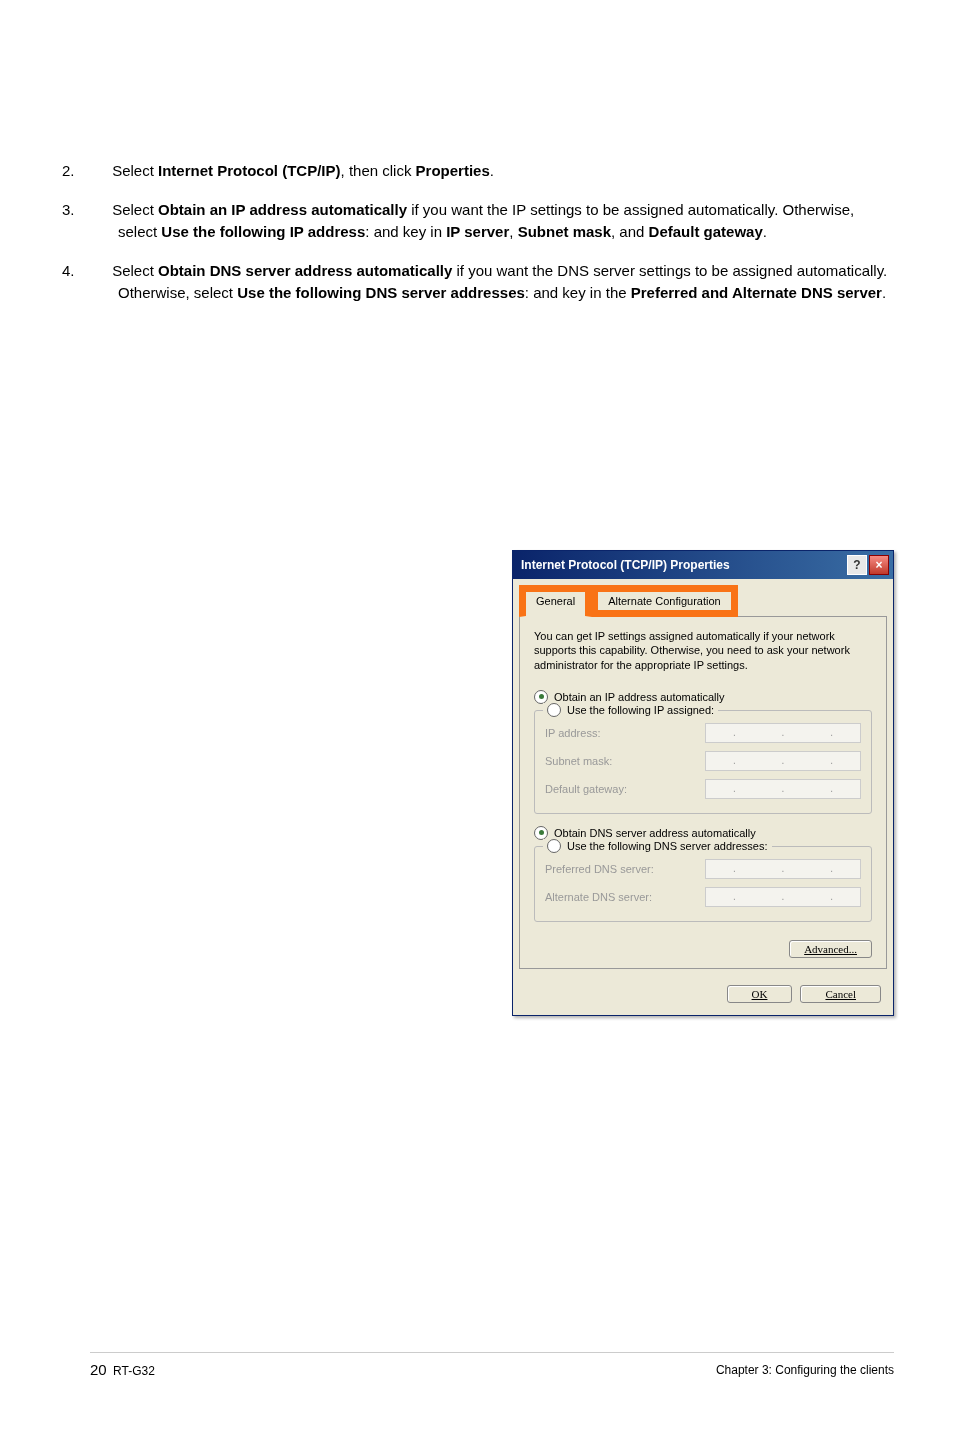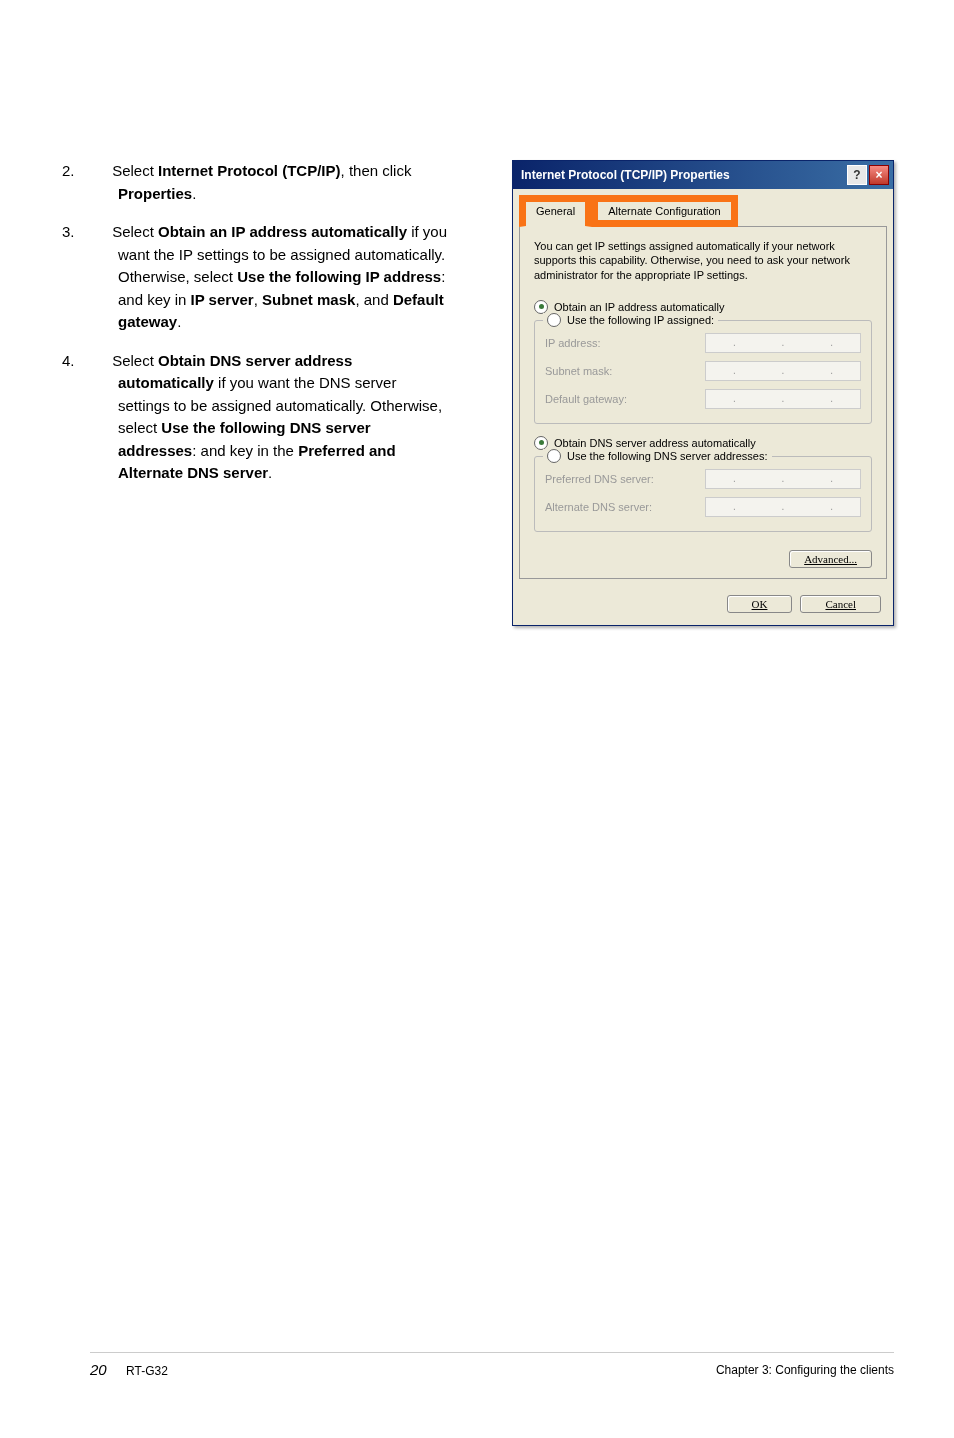--- a/index.html
+++ b/index.html
@@ -13,20 +13,21 @@
   }
   .page {
     position: relative;
     width: 100%;
     height: 100%;
   }
   .content {
     display: flex;
     padding: 160px 60px 0 90px;
     gap: 30px;
+    flex-direction: column;
   }
   .left {
     flex: 0 0 360px;
     font-size: 15px;
     line-height: 1.5;
   }
   .left ol {
     list-style: none;
     padding: 0;
     margin: 0;
@@ -215,22 +216,21 @@
     right: 60px;
     display: flex;
     align-items: center;
     justify-content: space-between;
     font-size: 12px;
     border-top: 1px solid #ccc;
     padding-top: 8px;
   }
   .footer .pagenum {
     font-size: 15px;
-    margin-right: 16px;
-    font-style: italic;
+    margin-right: 3px;
   }
 </style>
 </head>
 <body>
 
 <div class="page">
   <div class="content">
     <div class="left">
       <ol>
           <li><span class="num">2.</span> Select <b>Internet Protocol (TCP/IP)</b>, then click <b>Properties</b>.</li>

